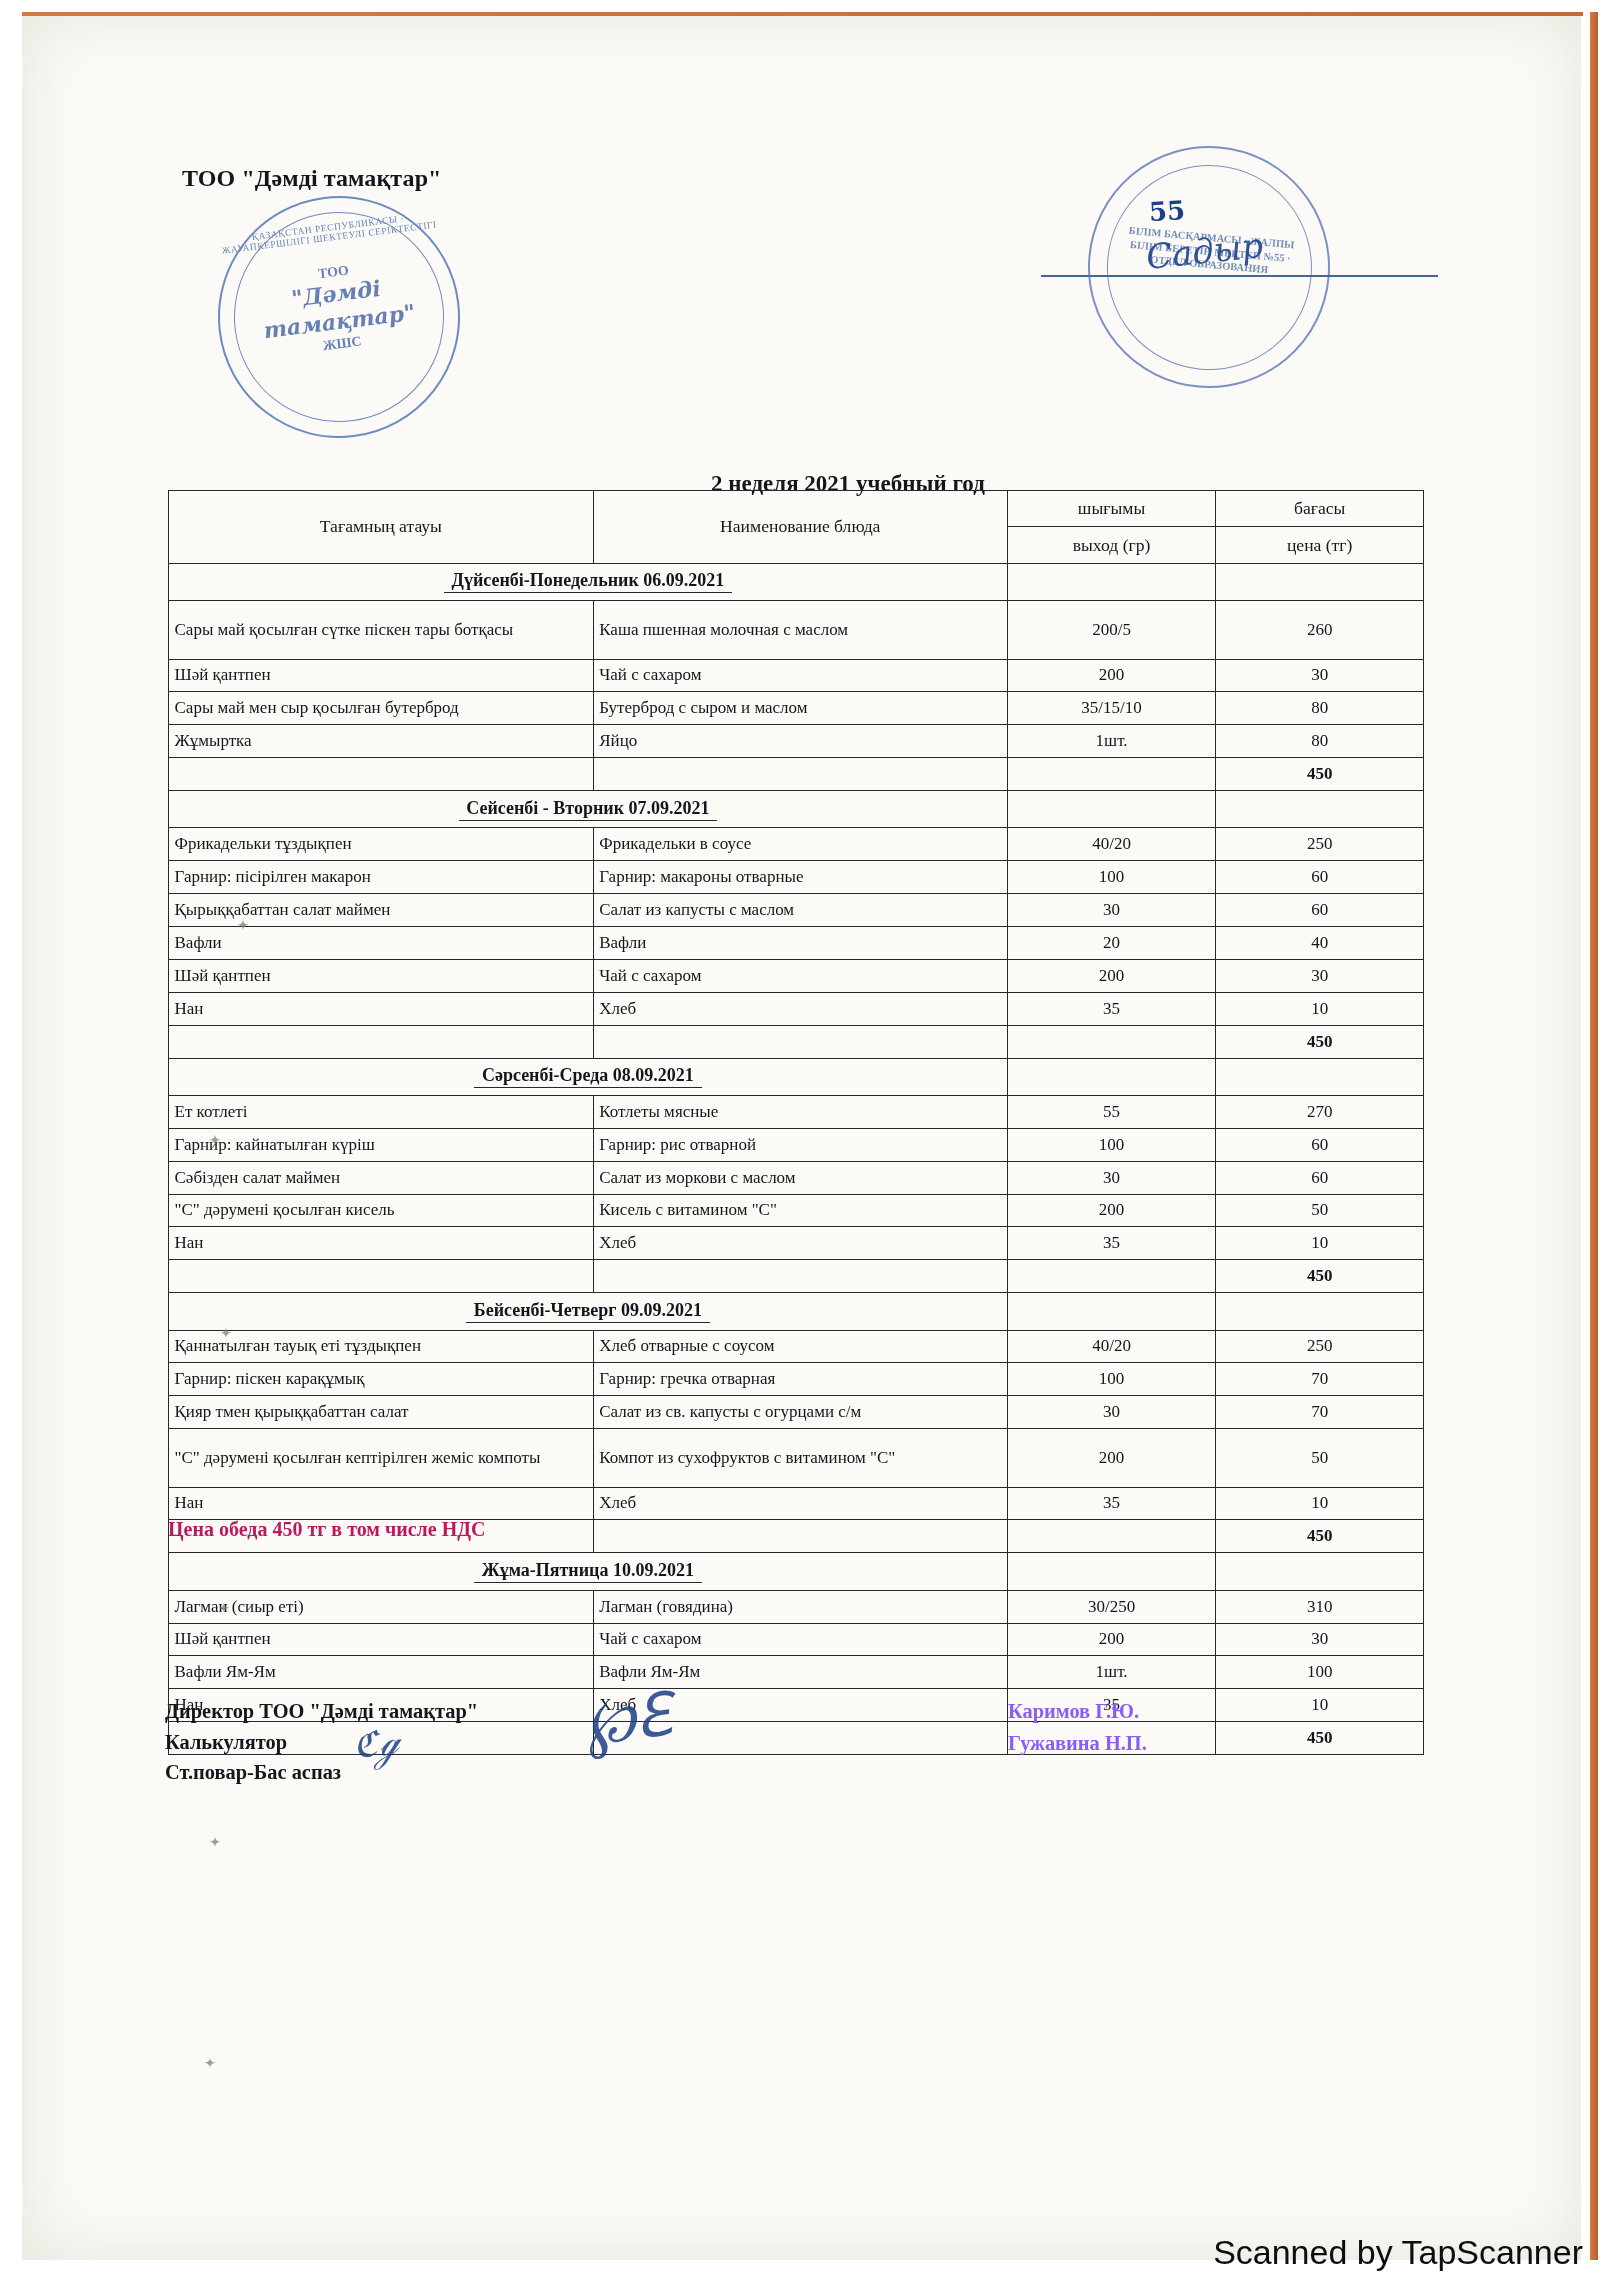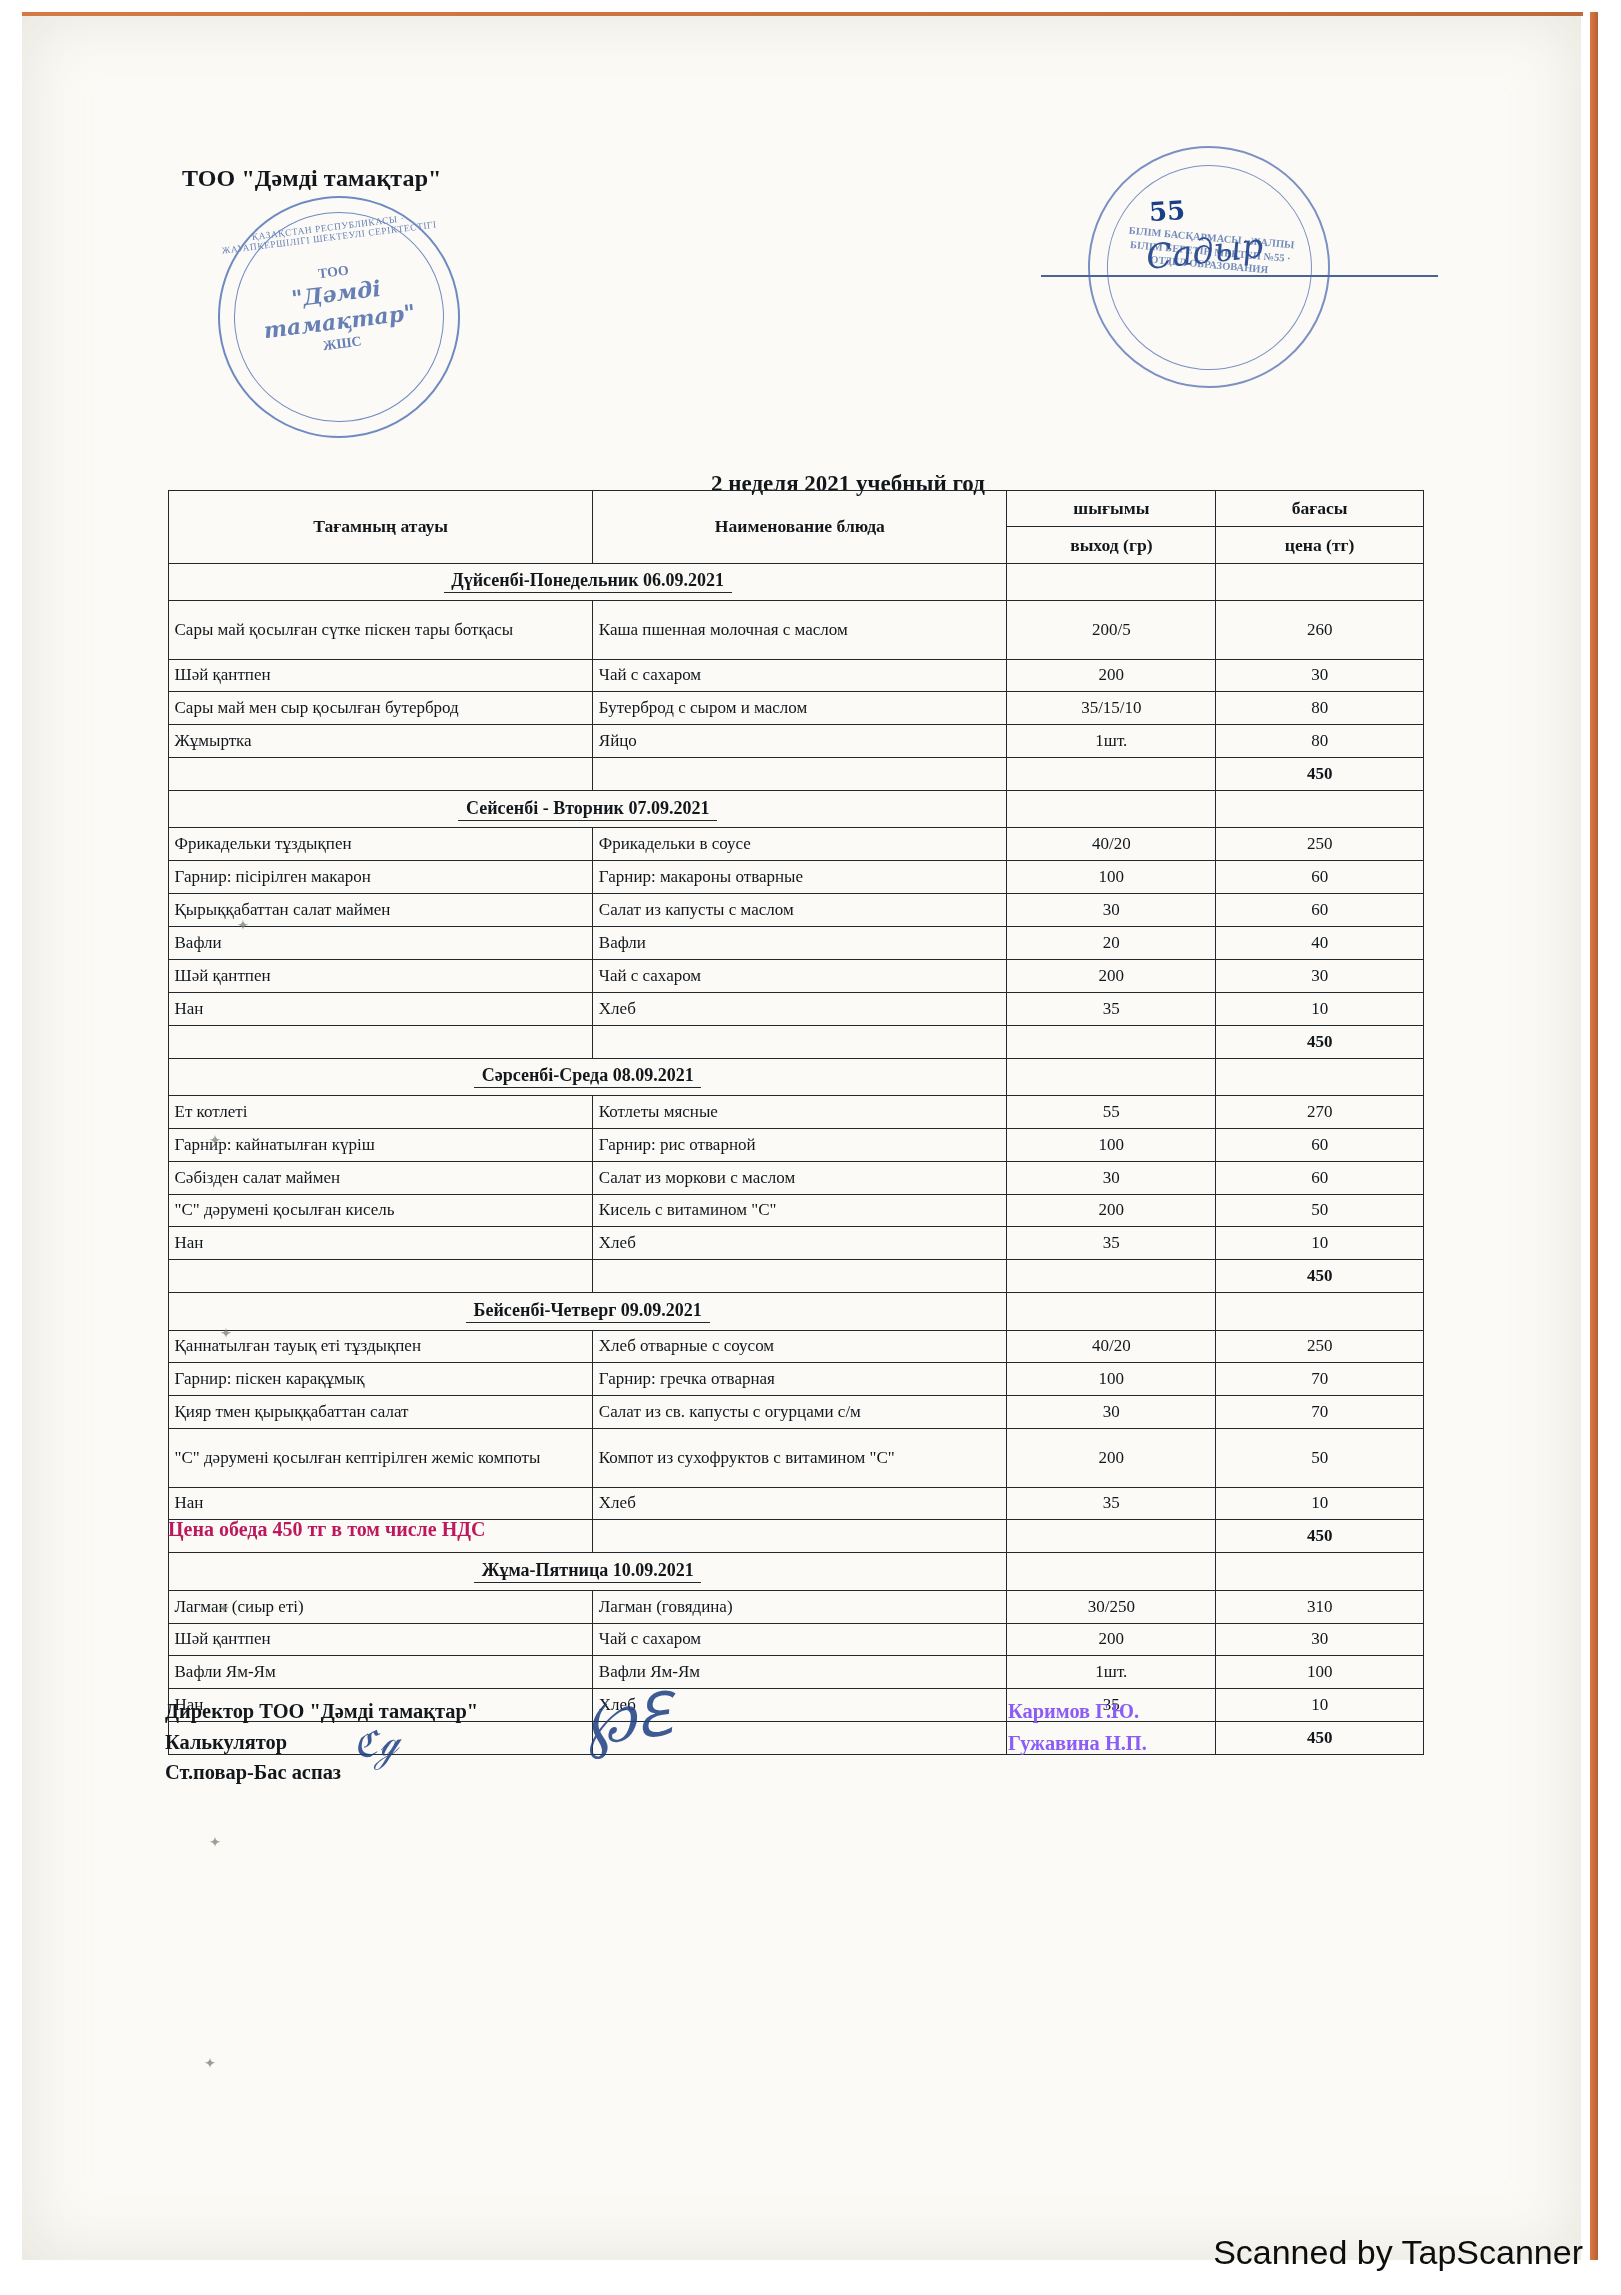--- a/index.html
+++ b/index.html
@@ -207,21 +207,21 @@
     padding: 2.2px 5.5px;
     vertical-align: middle;
   }
   .col-kz   { width: 430px; }
   .col-ru   { width: 419px; }
   .col-out  { width: 204px; text-align: center; }
   .col-pr   { width: 204px; text-align: center; }
 
   table.menu thead th {
     text-align: center;
-    font-weight: bold;
+    font-weight: normal;
     font-size: 17.6px;
     height: 31px;
   }
   .hdr-sub { height: 30px; }
 
   .day-row td {
     text-align: center;
     font-weight: bold;
     font-size: 18px;
     height: 32px;

